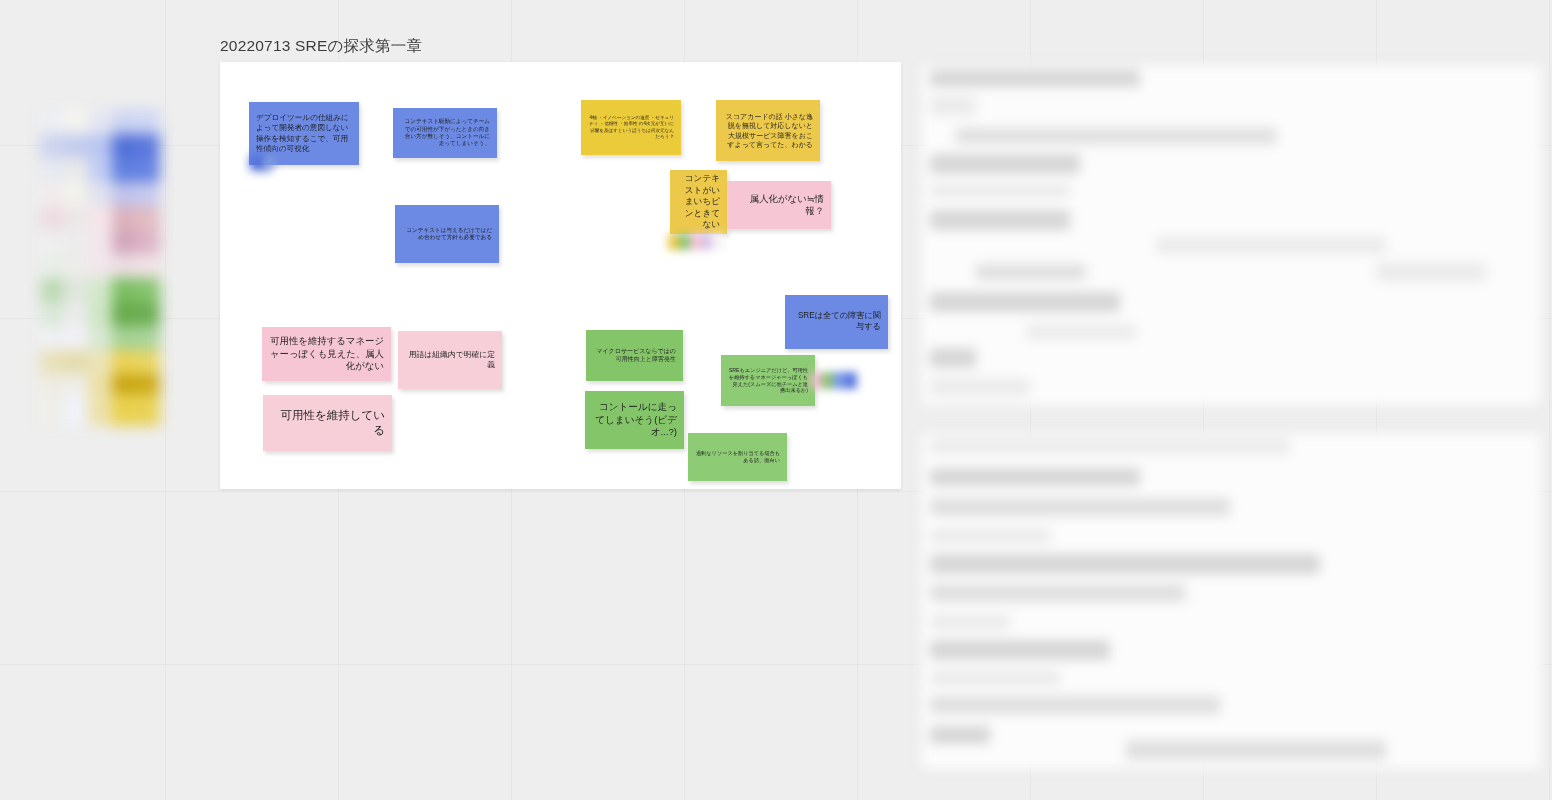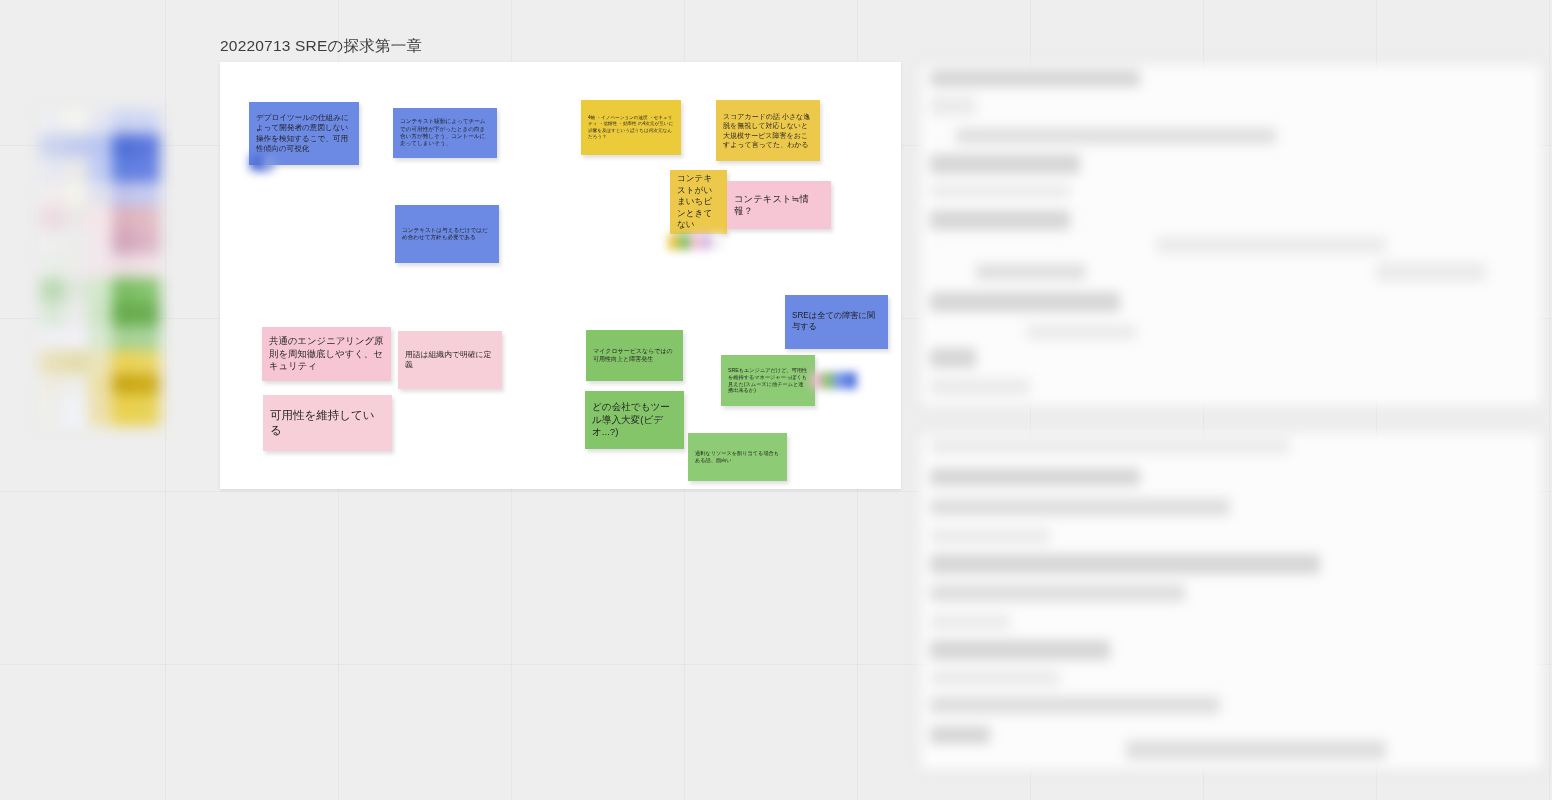--- a/index.html
+++ b/index.html
@@ -45,21 +45,21 @@
     box-shadow: 0 1px 3px rgba(0,0,0,0.10);
   }
 
   
   .note {
     position: absolute;
     box-sizing: border-box;
     display: flex;
     align-items: center;
     justify-content: center;
-    text-align: left;
+    text-align: right;
     padding: 5px 7px;
     color: #1f1f1f;
     line-height: 1.33;
     word-break: break-all;
     overflow: hidden;
     box-shadow: 2px 3px 4px rgba(0,0,0,0.13);
   }
   .note.left { text-align: left; justify-content: flex-start; }
 
   
@@ -109,27 +109,27 @@
   <div id="board-title">20220713 SREの探求第一章</div>
 
   <div id="board-frame"></div>
 
   <div id="notes-layer">
       <div class="note left" style="left: 249px; top: 102px; width: 110px; height: 63px; font-size: 7.6px; background: rgb(108, 138, 228);">デプロイツールの仕組みによって開発者の意図しない操作を検知するこで、可用性傾向の可視化</div>
       <div class="note" style="left: 393px; top: 108px; width: 104px; height: 50px; font-size: 5.6px; background: rgb(108, 138, 228);">コンテキスト駆動によってチームでの可用性が下がったときの向き合い方が難しそう。コントールに走ってしまいそう。</div>
       <div class="note" style="left: 581px; top: 100px; width: 100px; height: 55px; font-size: 4.6px; background: rgb(236, 203, 59);">4軸 ・イノベーションの速度 ・セキュリティ ・信頼性 ・効率性 の4次元が互いに影響を及ぼすという話うちは何次元なんだろう？</div>
       <div class="note" style="left: 716px; top: 100px; width: 104px; height: 61px; font-size: 7px; background: rgb(236, 201, 75);">スコアカードの話 小さな逸脱を無視して対応しないと大規模サービス障害をおこすよって言ってた、わかる</div>
       <div class="note" style="left: 670px; top: 170px; width: 57px; height: 64px; font-size: 8.6px; background: rgb(236, 201, 75);">コンテキストがいまいちピンときてない</div>
-      <div class="note" style="left: 727px; top: 181px; width: 104px; height: 48px; font-size: 9.4px; background: rgb(246, 198, 212);">コンテキスト≒情報？</div>
+      <div class="note" style="left: 727px; top: 181px; width: 104px; height: 48px; font-size: 9.4px; background: rgb(246, 198, 212);">属人化がない≒情報？</div>
       <div class="note" style="left: 395px; top: 205px; width: 104px; height: 58px; font-size: 5.6px; background: rgb(108, 138, 228);">コンテキストは与えるだけではだめ合わせて方針も必要である</div>
-      <div class="note" style="left: 262px; top: 327px; width: 129px; height: 54px; font-size: 9.4px; background: rgb(246, 198, 212);">共通のエンジニアリング原則を周知徹底しやすく、セキュリティ</div>
+      <div class="note" style="left: 262px; top: 327px; width: 129px; height: 54px; font-size: 9.4px; background: rgb(246, 198, 212);">可用性を維持するマネージャーっぽくも見えた、属人化がない</div>
       <div class="note" style="left: 398px; top: 331px; width: 104px; height: 58px; font-size: 7.8px; background: rgb(247, 207, 217);">用語は組織内で明確に定義</div>
       <div class="note" style="left: 263px; top: 395px; width: 129px; height: 56px; font-size: 11.5px; background: rgb(247, 207, 217);">可用性を維持している</div>
       <div class="note" style="left: 586px; top: 330px; width: 97px; height: 51px; font-size: 6px; background: rgb(133, 197, 106);">マイクロサービスならではの可用性向上と障害発生</div>
-      <div class="note" style="left: 585px; top: 391px; width: 99px; height: 58px; font-size: 9.6px; background: rgb(133, 197, 106);">どの会社でもツール導入大変(ビデオ...?)</div>
+      <div class="note" style="left: 585px; top: 391px; width: 99px; height: 58px; font-size: 9.6px; background: rgb(133, 197, 106);">コントールに走ってしまいそう(ビデオ...?)</div>
       <div class="note" style="left: 721px; top: 355px; width: 94px; height: 51px; font-size: 5.2px; background: rgb(142, 203, 117);">SREもエンジニアだけど、可用性を維持するマネージャーっぽくも見えた(スムーズに他チームと連携出来るか)</div>
       <div class="note" style="left: 688px; top: 433px; width: 99px; height: 48px; font-size: 5.2px; background: rgb(142, 203, 117);">過剰なリソースを割り当てる場合もある話、面白い</div>
       <div class="note" style="left: 785px; top: 295px; width: 103px; height: 54px; font-size: 8.2px; background: rgb(108, 138, 228);">SREは全ての障害に関与する</div>
     </div>
 
   <div class="redacted" style="left:250px; top:155px; width:18px; height:16px; background:#5170d8; border-radius:2px;"></div>
   <div class="redacted" style="left:264px; top:157px; width:10px; height:13px; background:#8fa4e2; border-radius:2px;"></div>
 
   <div style="position:absolute; left:668px; top:234px; width:56px; height:16px; filter:blur(4px);">
     <div class="sw" style="left:0;   top:0; width:11px; height:16px; background:#e9c84a;"></div>

